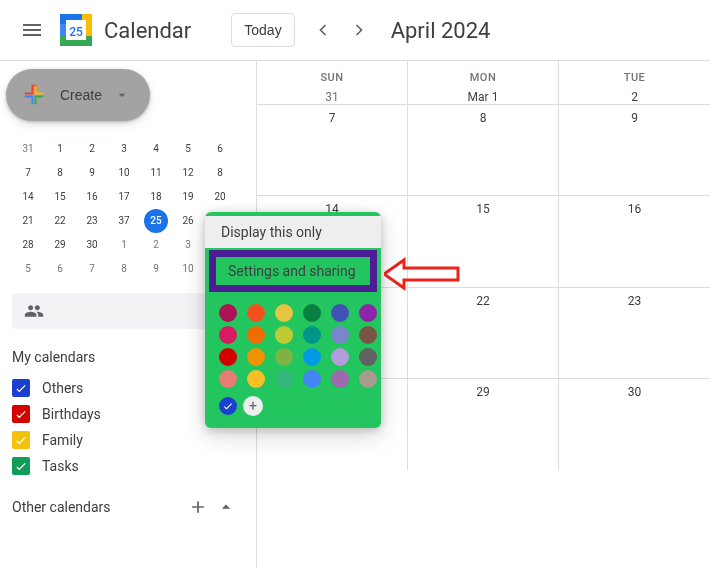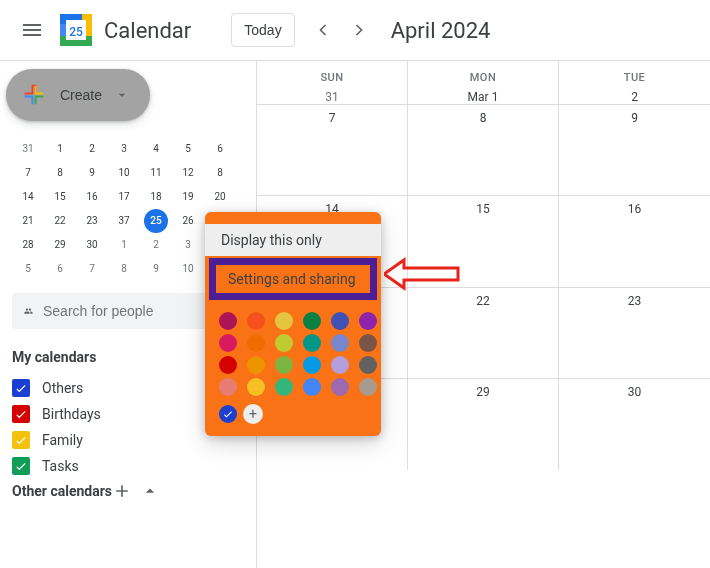--- a/index.html
+++ b/index.html
@@ -31,43 +31,43 @@
   
   .mini-grid { display: grid; grid-template-columns: repeat(7, 1fr); gap: 0; font-size: 10px; text-align: center; margin-bottom: 12px; width: 224px; }
   .mini-cell { height: 24px; line-height: 24px; color: #3c4043; border-radius: 50%; cursor: pointer; font-size: 10px; }
   .mini-cell.muted { color: #70757a; }
   .mini-cell.today { background: #1a73e8; color: #fff; font-weight: 500; width: 24px; height: 24px; margin: 0 auto; }
   
   .search-box { display: flex; align-items: center; gap: 10px; background: #f1f3f4; border-radius: 4px; padding: 8px 12px; margin-bottom: 20px; width: 224px; }
   .search-box svg { width: 20px; height: 20px; fill: #5f6368; }
   .search-box input { border: none; background: transparent; outline: none; font-size: 14px; color: #5f6368; flex: 1; }
   
-  .section-title { font-size: 14px; color: #3c4043; margin-bottom: 10px; font-weight: 700; }
+  .section-title { font-size: 14px; color: #3c4043; margin-bottom: 10px; font-weight: 400; }
   .cal-item { display: flex; align-items: center; gap: 12px; padding: 4px 0; font-size: 14px; color: #3c4043; cursor: pointer; }
   .cal-check { width: 18px; height: 18px; border-radius: 2px; display: flex; align-items: center; justify-content: center; }
   .cal-check svg { width: 14px; height: 14px; fill: #fff; }
   
-  .other-row { display: flex; align-items: center; margin-top: 2px; width: 224px; }
+  .other-row { display: flex; align-items: center; justify-content: space-between; margin-top: 18px; width: 224px; }
   .other-row .icons { display: flex; gap: 8px; }
   .other-row .icons svg { width: 20px; height: 20px; fill: #5f6368; cursor: pointer; }
   
   
   .main { flex: 1; border-left: 1px solid #dadce0; }
   .day-headers { display: grid; grid-template-columns: repeat(3, 1fr); }
   .day-col { text-align: center; padding-top: 10px; border-right: 1px solid #dadce0; }
   .day-col:last-child { border-right: none; }
   .day-name { font-size: 11px; color: #70757a; letter-spacing: 0.5px; font-weight: 500; }
   .day-num { font-size: 12px; color: #3c4043; margin-top: 6px; }
   .day-num.muted { color: #70757a; }
   .grid-rows { display: grid; grid-template-columns: repeat(3, 1fr); grid-template-rows: repeat(5, 1fr); height: calc(100% - 50px); }
   .grid-cell { border-top: 1px solid #dadce0; border-right: 1px solid #dadce0; text-align: center; padding-top: 6px; font-size: 12px; color: #3c4043; position: relative; }
   .grid-cell:nth-child(3n) { border-right: none; }
   
   
-  .popup { position: absolute; left: 205px; top: 212px; width: 176px; background: #f97316; border-radius: 6px; box-shadow: 0 2px 10px rgba(0,0,0,.2), 0 8px 24px rgba(0,0,0,.15); padding: 12px 0 12px 0; z-index: 10; }
+  .popup { position: absolute; left: 205px; top: 212px; width: 176px; background: #22c55e; border-radius: 6px; box-shadow: 0 2px 10px rgba(0,0,0,.2), 0 8px 24px rgba(0,0,0,.15); padding: 4px 0 12px 0; z-index: 10; }
   .popup-item { padding: 8px 16px; font-size: 14px; color: #3c4043; cursor: pointer; }
   .popup-item.hl { background: #eeeeee; }
   .popup-item.boxed { border: 7px solid #4c1d95; margin: 2px 4px; padding: 6px 12px; }
   .color-grid { display: grid; grid-template-columns: repeat(6, 24px); gap: 4px; padding: 10px 14px 0 14px; }
   .color-dot { width: 18px; height: 18px; border-radius: 50%; cursor: pointer; }
   .color-dot.sel { display: flex; align-items: center; justify-content: center; }
   .color-dot.sel svg { width: 12px; height: 12px; fill: #fff; }
   .add-color { width: 20px; height: 20px; border-radius: 50%; background: #eeeeee; display: flex; align-items: center; justify-content: center; cursor: pointer; color: #5f6368; font-size: 14px; }
   
   
@@ -170,21 +170,20 @@
         <div class="mini-cell muted">8</div>
         <div class="mini-cell muted">9</div>
         <div class="mini-cell muted">10</div>
         <div class="mini-cell muted">11</div>
       </div>
     
     <div class="search-box">
       <svg viewBox="0 0 24 24">
           <path d="M16 11c1.66 0 3-1.34 3-3s-1.34-3-3-3-3 1.34-3 3 1.34 3 3 3zm-8 0c1.66 0 3-1.34 3-3S9.66 5 8 5 5 6.34 5 8s1.34 3 3 3zm0 2c-2.33 0-7 1.17-7 3.5V19h14v-2.5c0-2.33-4.67-3.5-7-3.5zm8 0c-.29 0-.62.02-.97.05 1.16.84 1.97 1.97 1.97 3.45V19h6v-2.5c0-2.33-4.67-3.5-7-3.5z"></path>
         </svg>
-      <input placeholder="Search for people" style="">
     </div>
     
     <div class="section-title">My calendars</div>
     <div id="cal-list">
         <div class="cal-item">
           <div class="cal-check" style="background:#1a3fd1">
             <svg viewBox="0 0 24 24">
               <path d="M9 16.2l-3.5-3.5L4 14.2 9 19.2 20 8.2l-1.5-1.5z"></path>
             </svg>
           </div>

